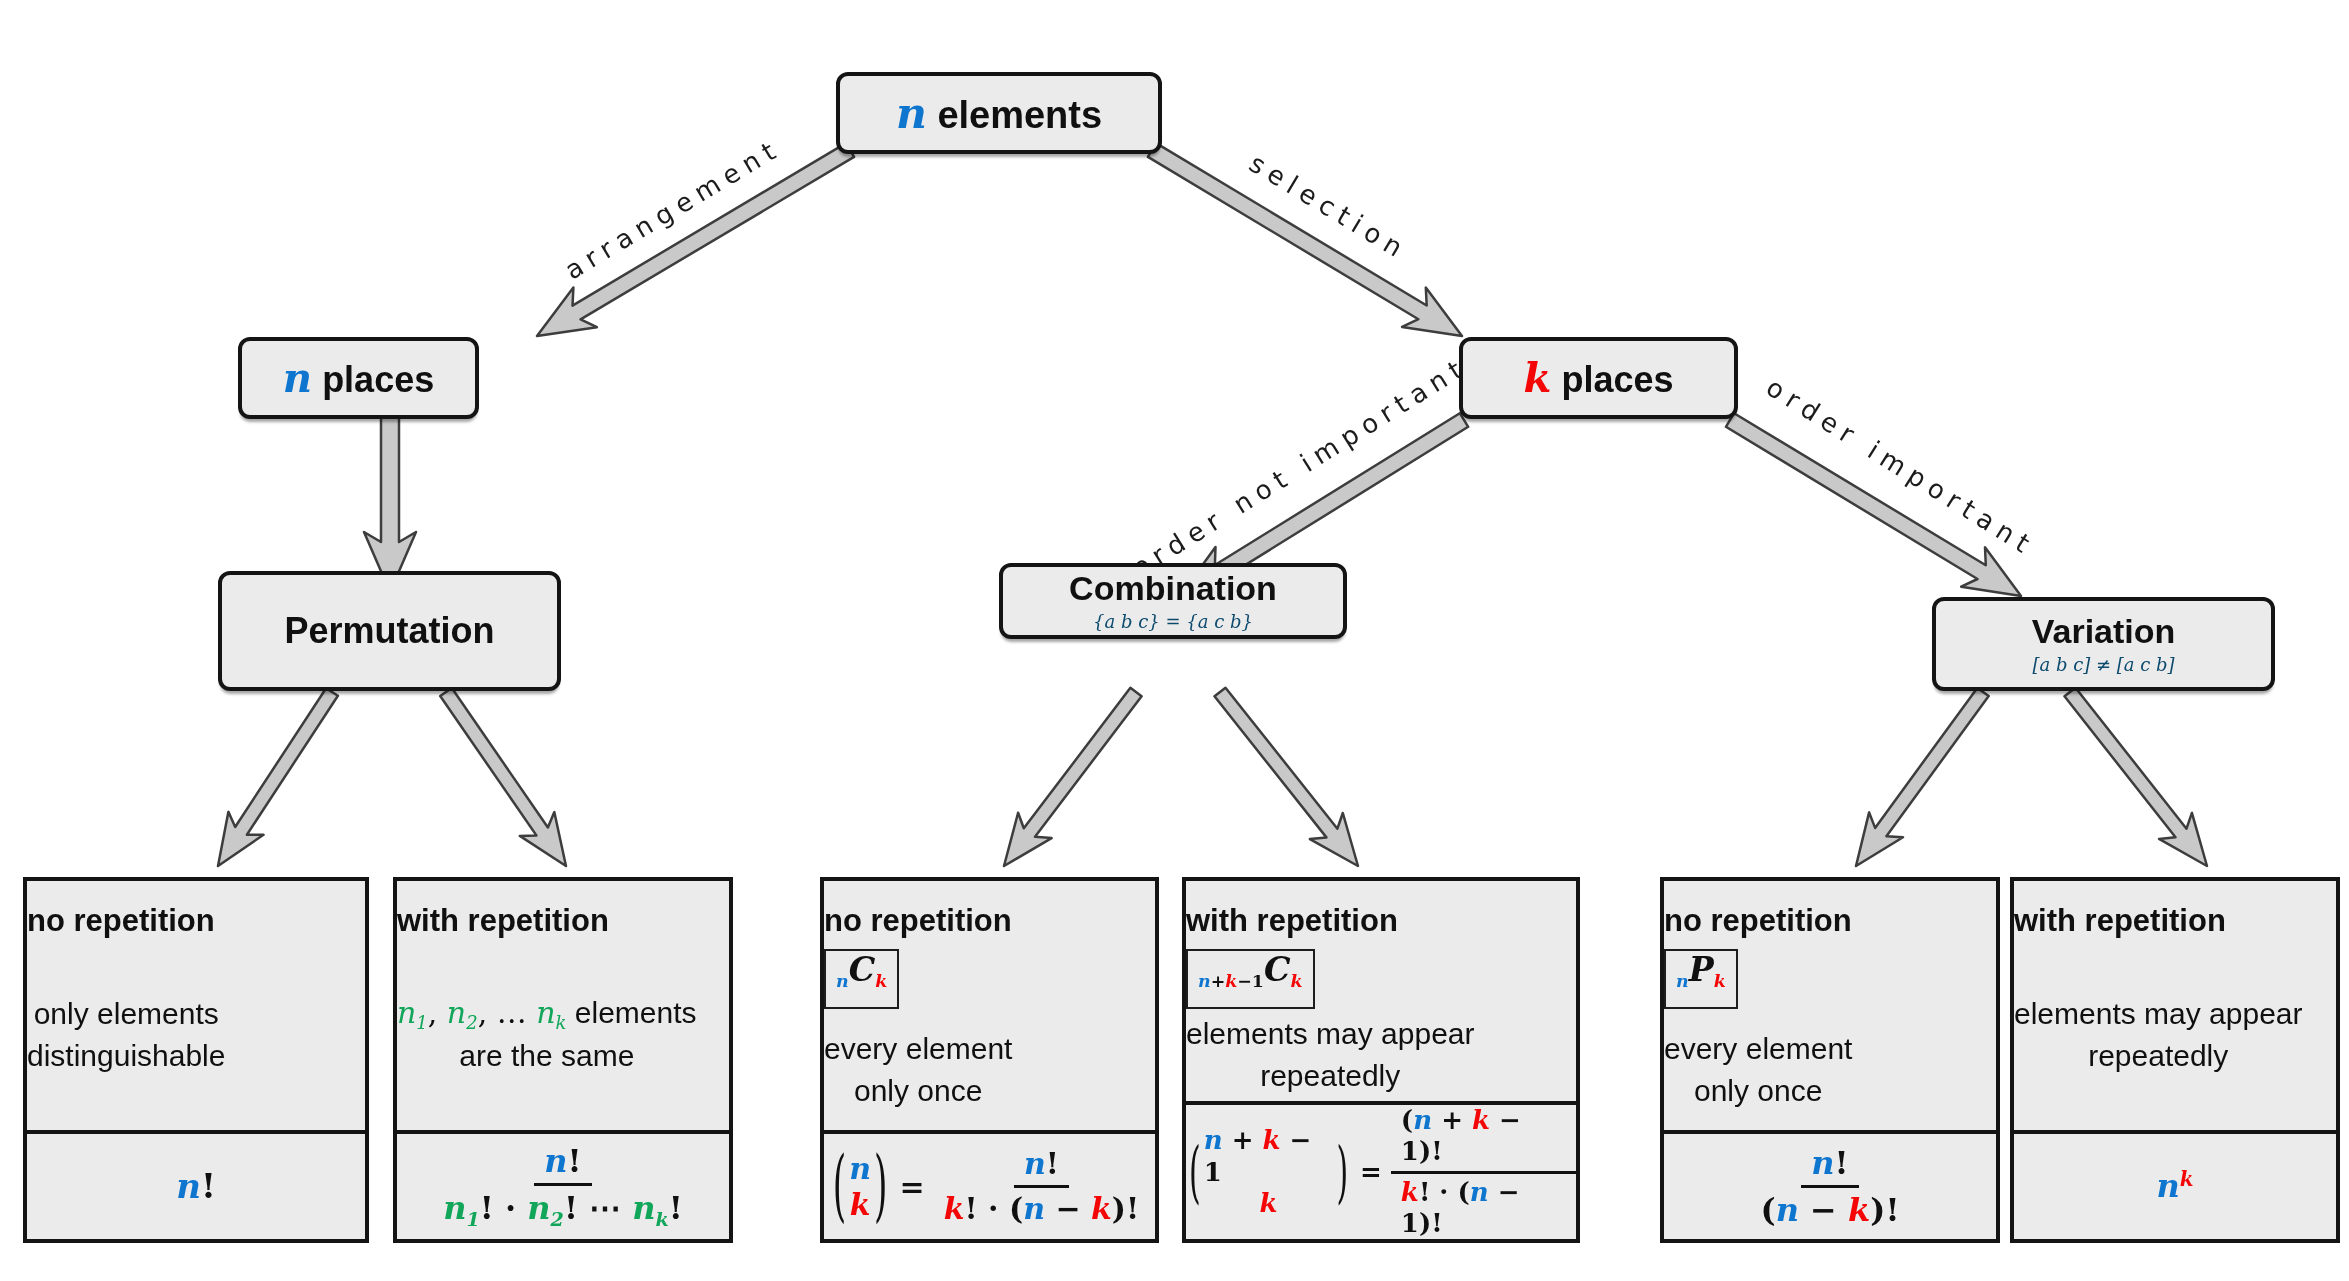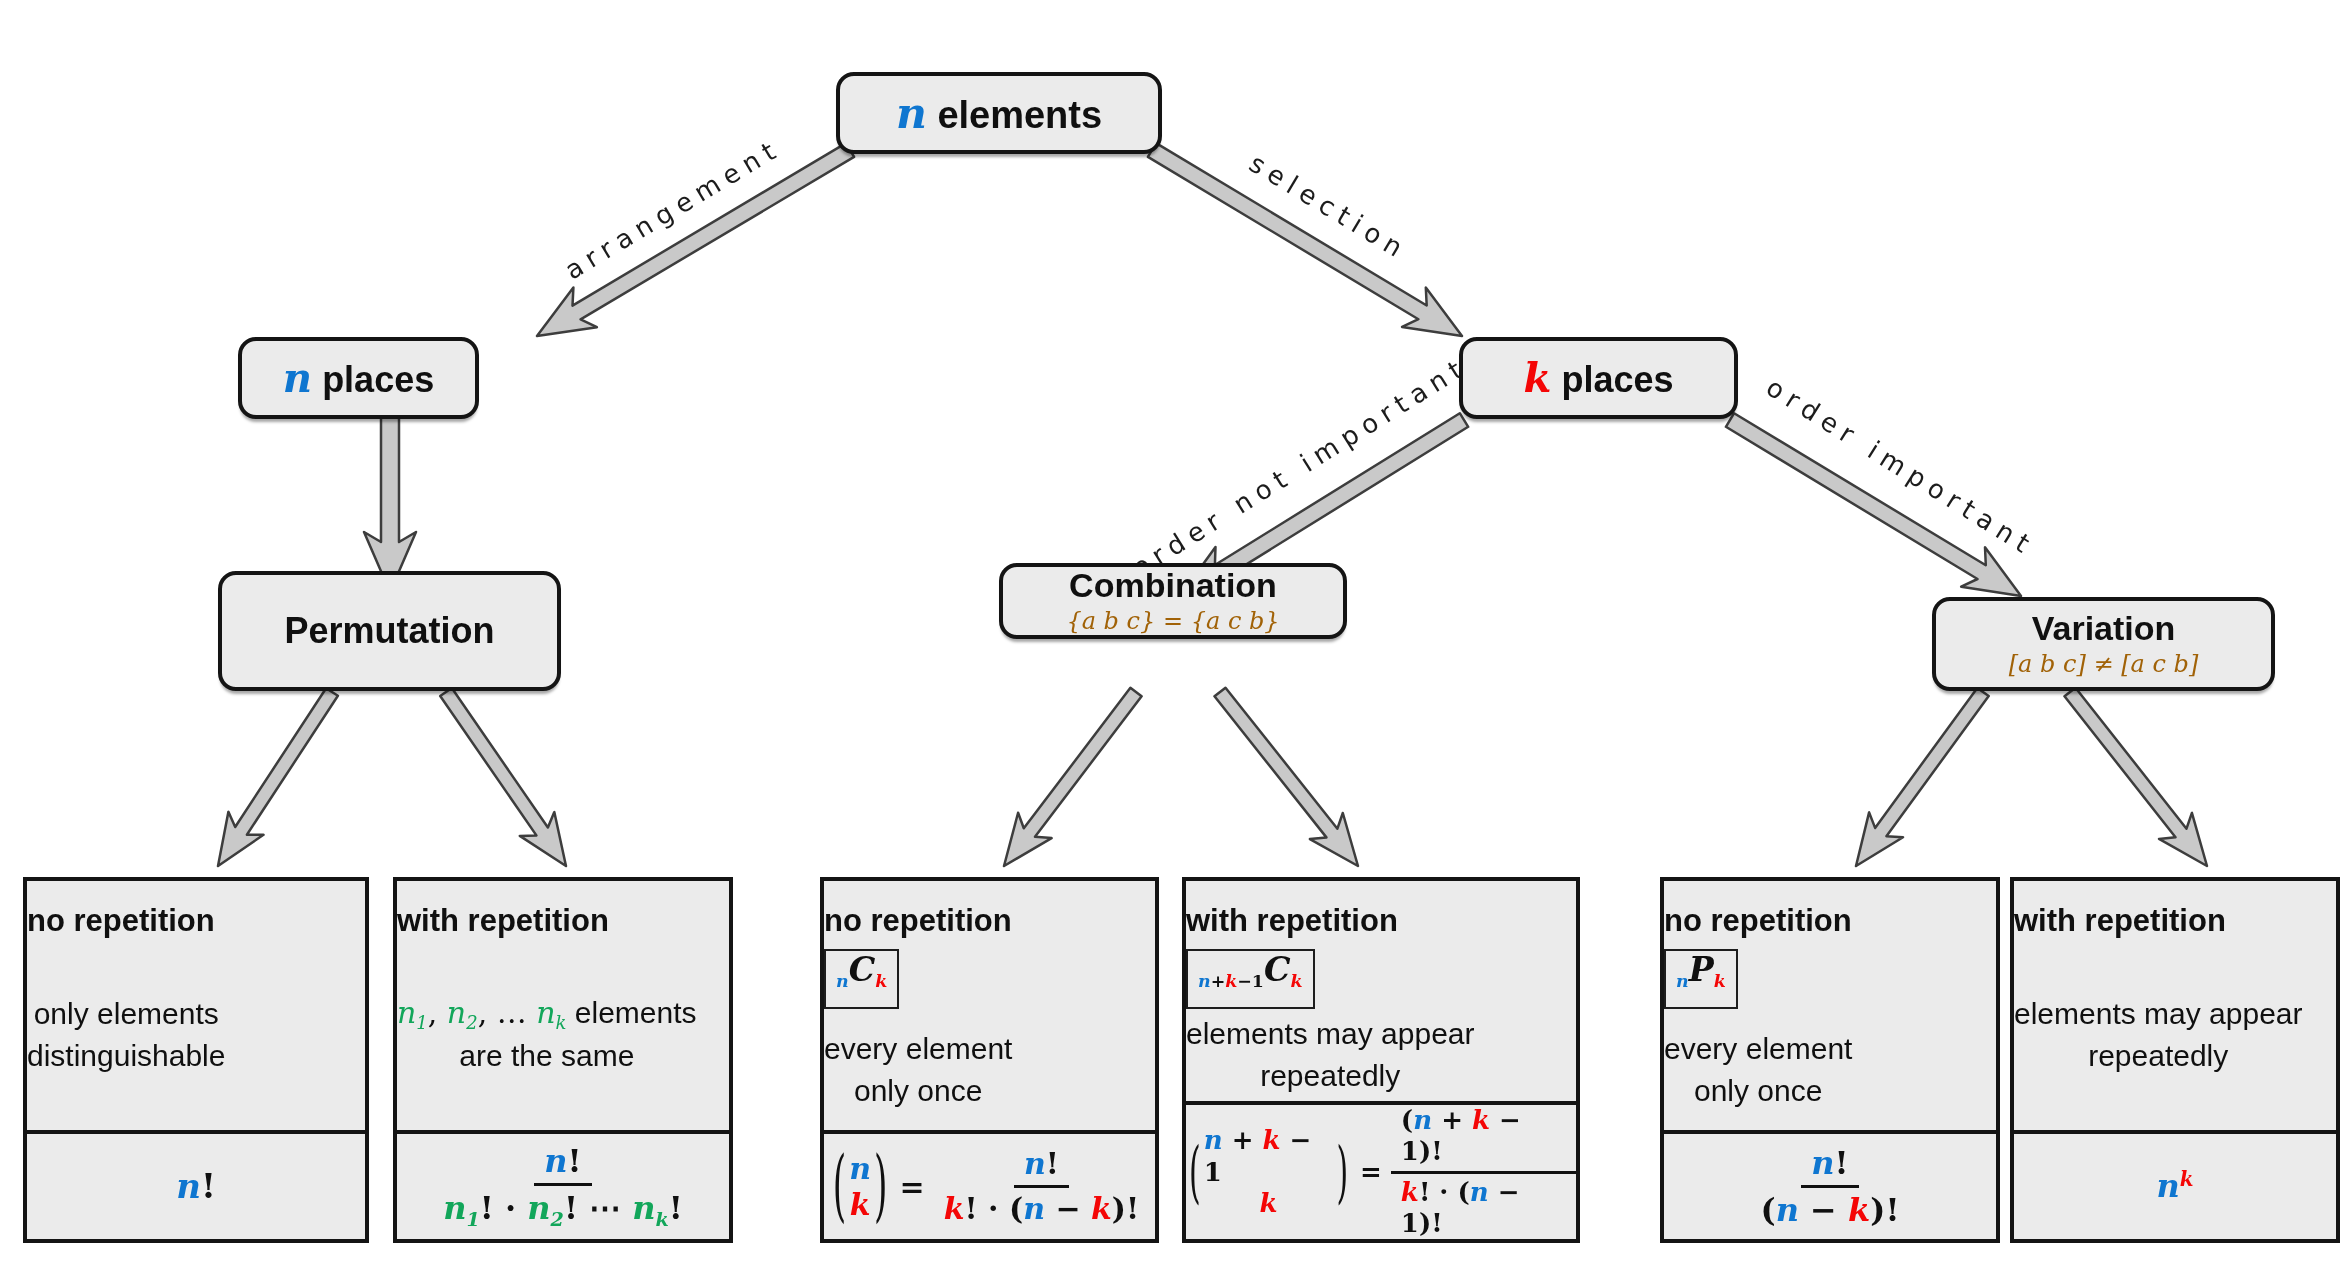--- a/index.html
+++ b/index.html
@@ -3,27 +3,27 @@
 <meta charset="utf-8">
 <style>
   html,body{margin:0;padding:0;background:#fff}
   .canvas{position:relative;width:2349px;height:1281px;background:#ffffff;
     font-family:"Liberation Sans",sans-serif;overflow:hidden}
   #arrows{position:absolute;left:0;top:0;width:2349px;height:1281px}
   .arrow{fill:var(--arrow-fill);stroke:var(--arrow-stroke);stroke-width:2.5;stroke-linejoin:round}
 
   
   .rbox{position:absolute;background:var(--box-fill);border:4px solid var(--box-border);
-    border-radius:18px;display:flex;flex-direction:column;align-items:center;justify-content:center;
+    border-radius:12px;display:flex;flex-direction:column;align-items:center;justify-content:center;
     box-shadow:0 5px 3px -2px rgba(0,0,0,.35);box-sizing:border-box}
   .node-title{font-weight:bold;font-size:36px;color:#101010;white-space:nowrap;line-height:1.1}
   .root .node-title{font-size:38px}
   .mvar{font-family:"DejaVu Serif",serif;font-style:italic;font-weight:bold;font-size:1.12em}
   .c-b{color:var(--blue)} .c-r{color:var(--red)} .c-g{color:var(--green)}
-  .node-sub{font-family:"DejaVu Serif",serif;font-style:italic;font-size:24px;color:#a16207;margin-top:3px;white-space:nowrap}
+  .node-sub{font-family:"DejaVu Serif",serif;font-style:italic;font-size:18px;color:#0c4a6e;margin-top:3px;white-space:nowrap}
 
   
   .edge-label{position:absolute;font-family:"DejaVu Sans",sans-serif;font-size:26px;
     letter-spacing:7px;color:var(--label-color);white-space:nowrap;
     transform:translate(-50%,-50%) rotate(var(--rot))}
 
   
   .leaf{position:absolute;top:877px;height:366px;background:var(--box-fill);
     border:4px solid var(--box-border);box-sizing:border-box;display:flex;flex-direction:column}
   .leaf-upper{height:249px;display:flex;flex-direction:column;align-items:flex-start;padding-top:22px;box-sizing:border-box}

